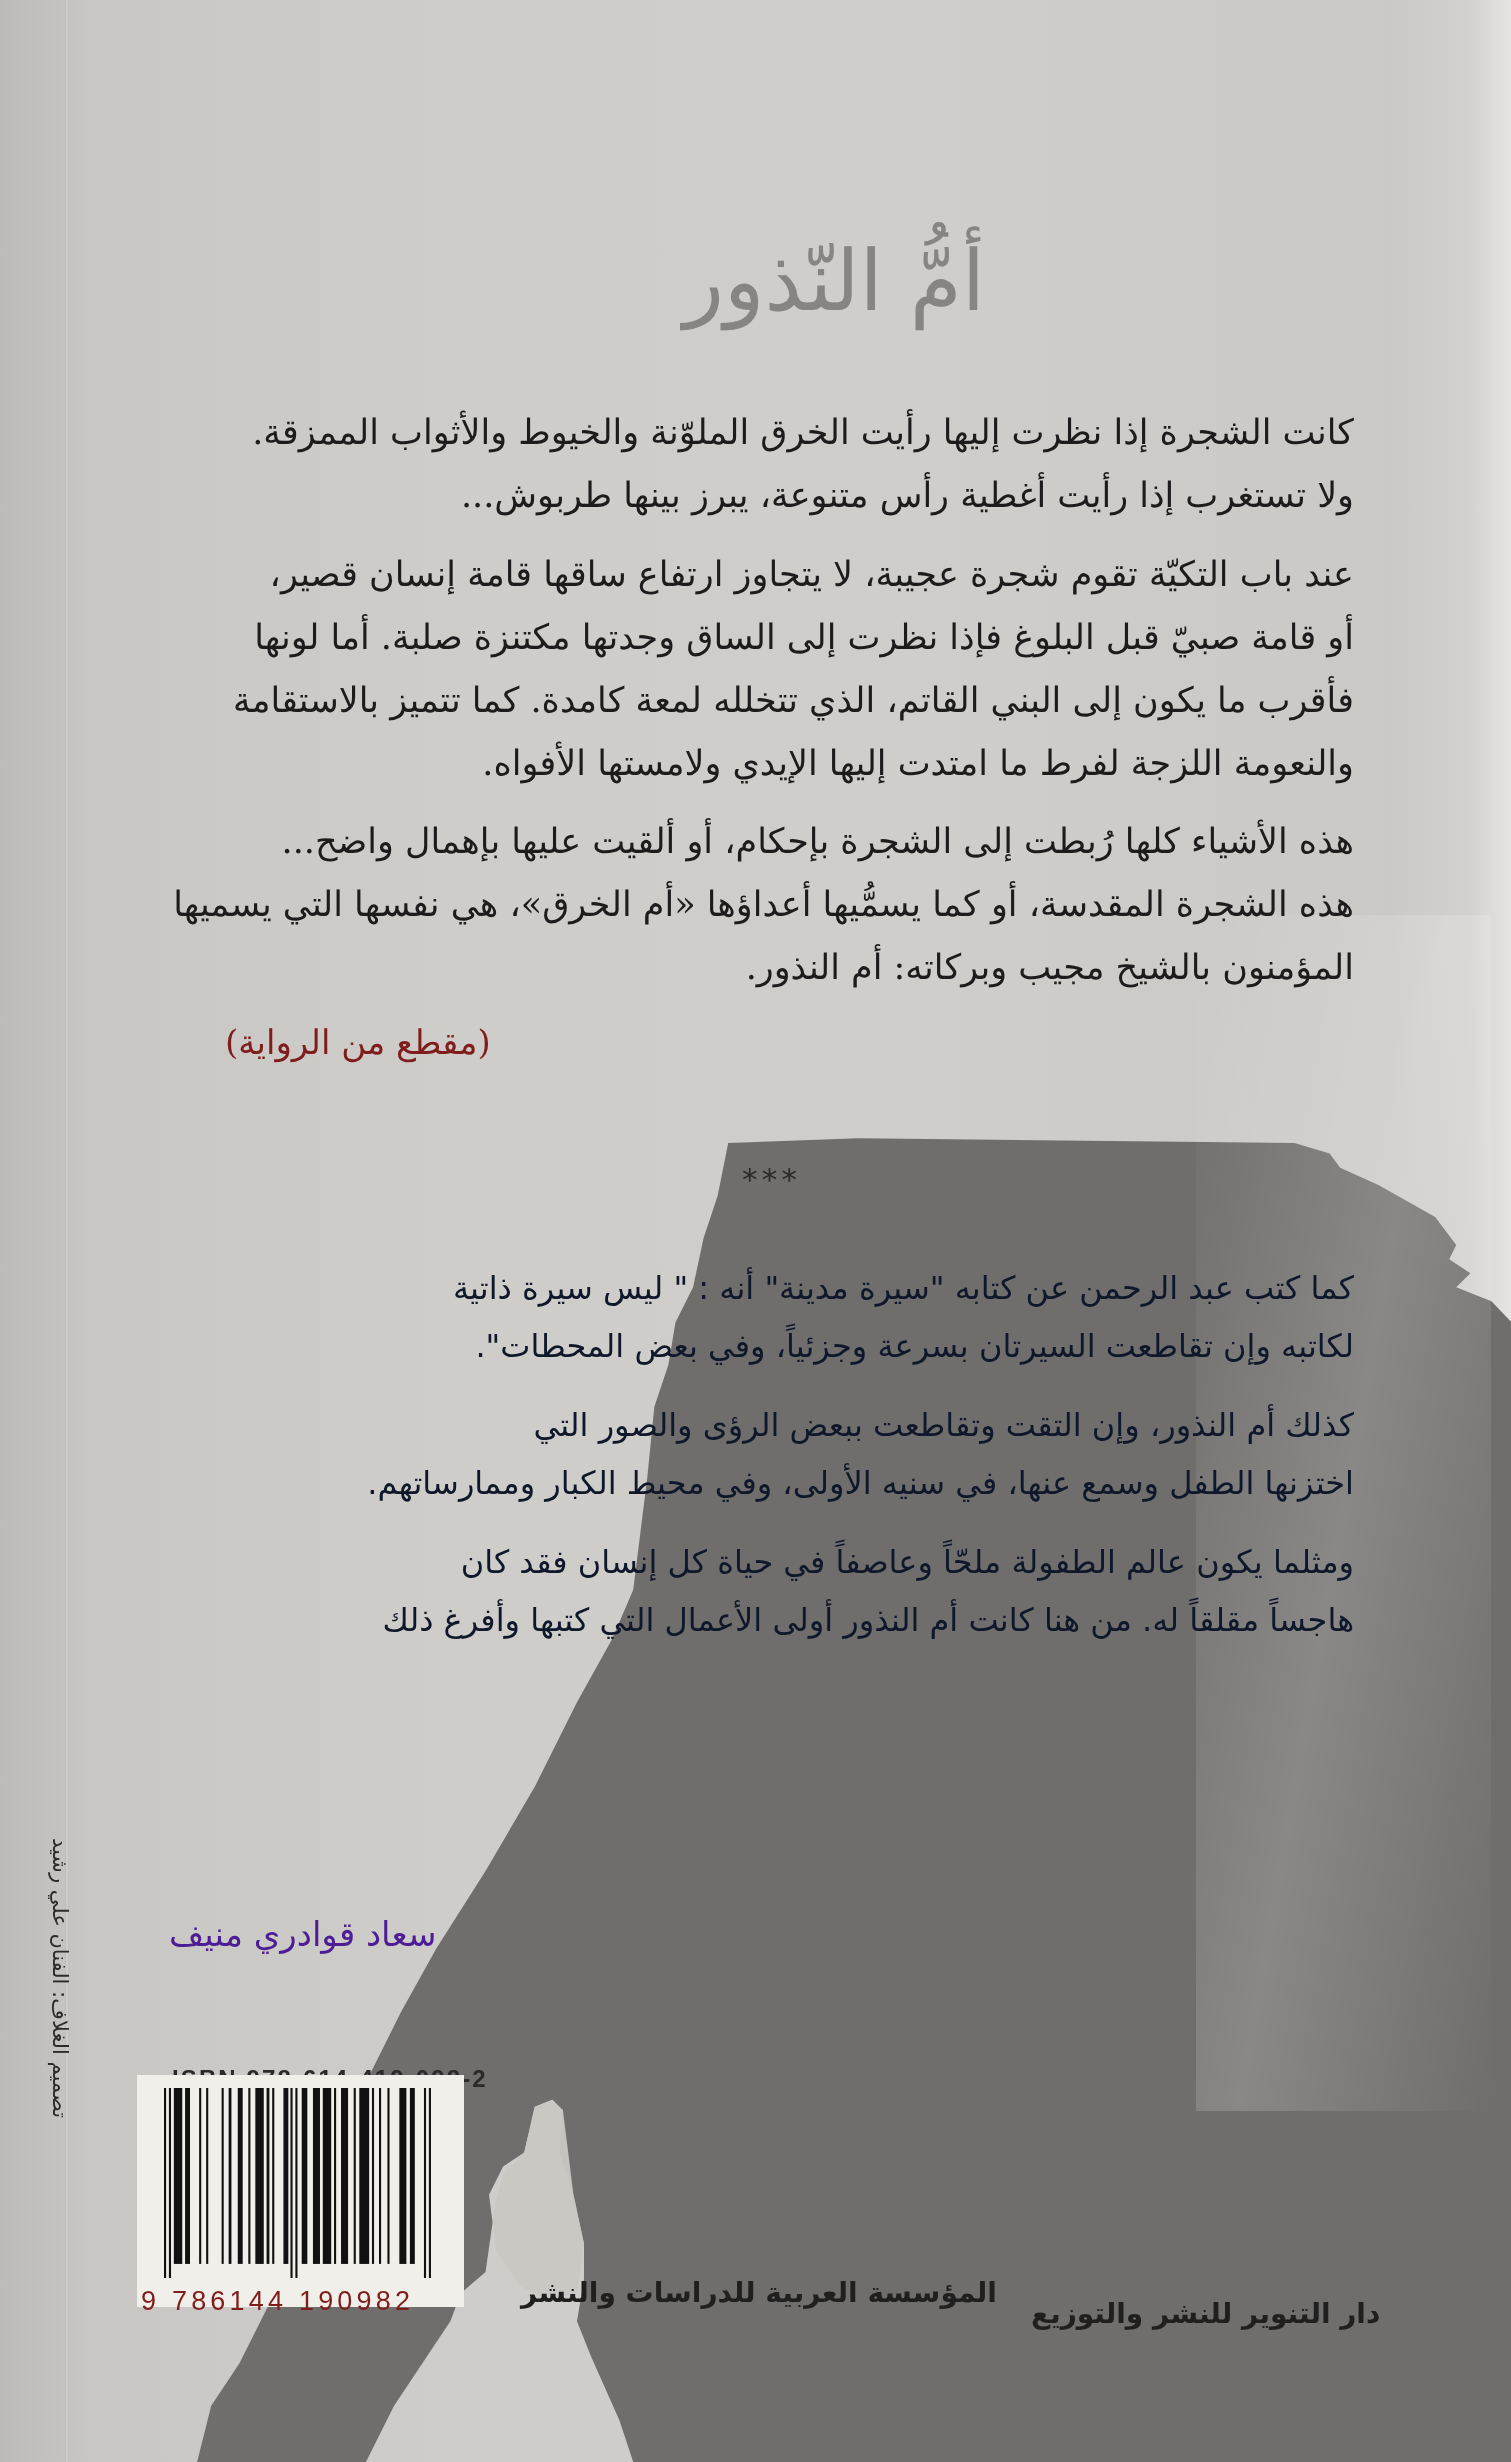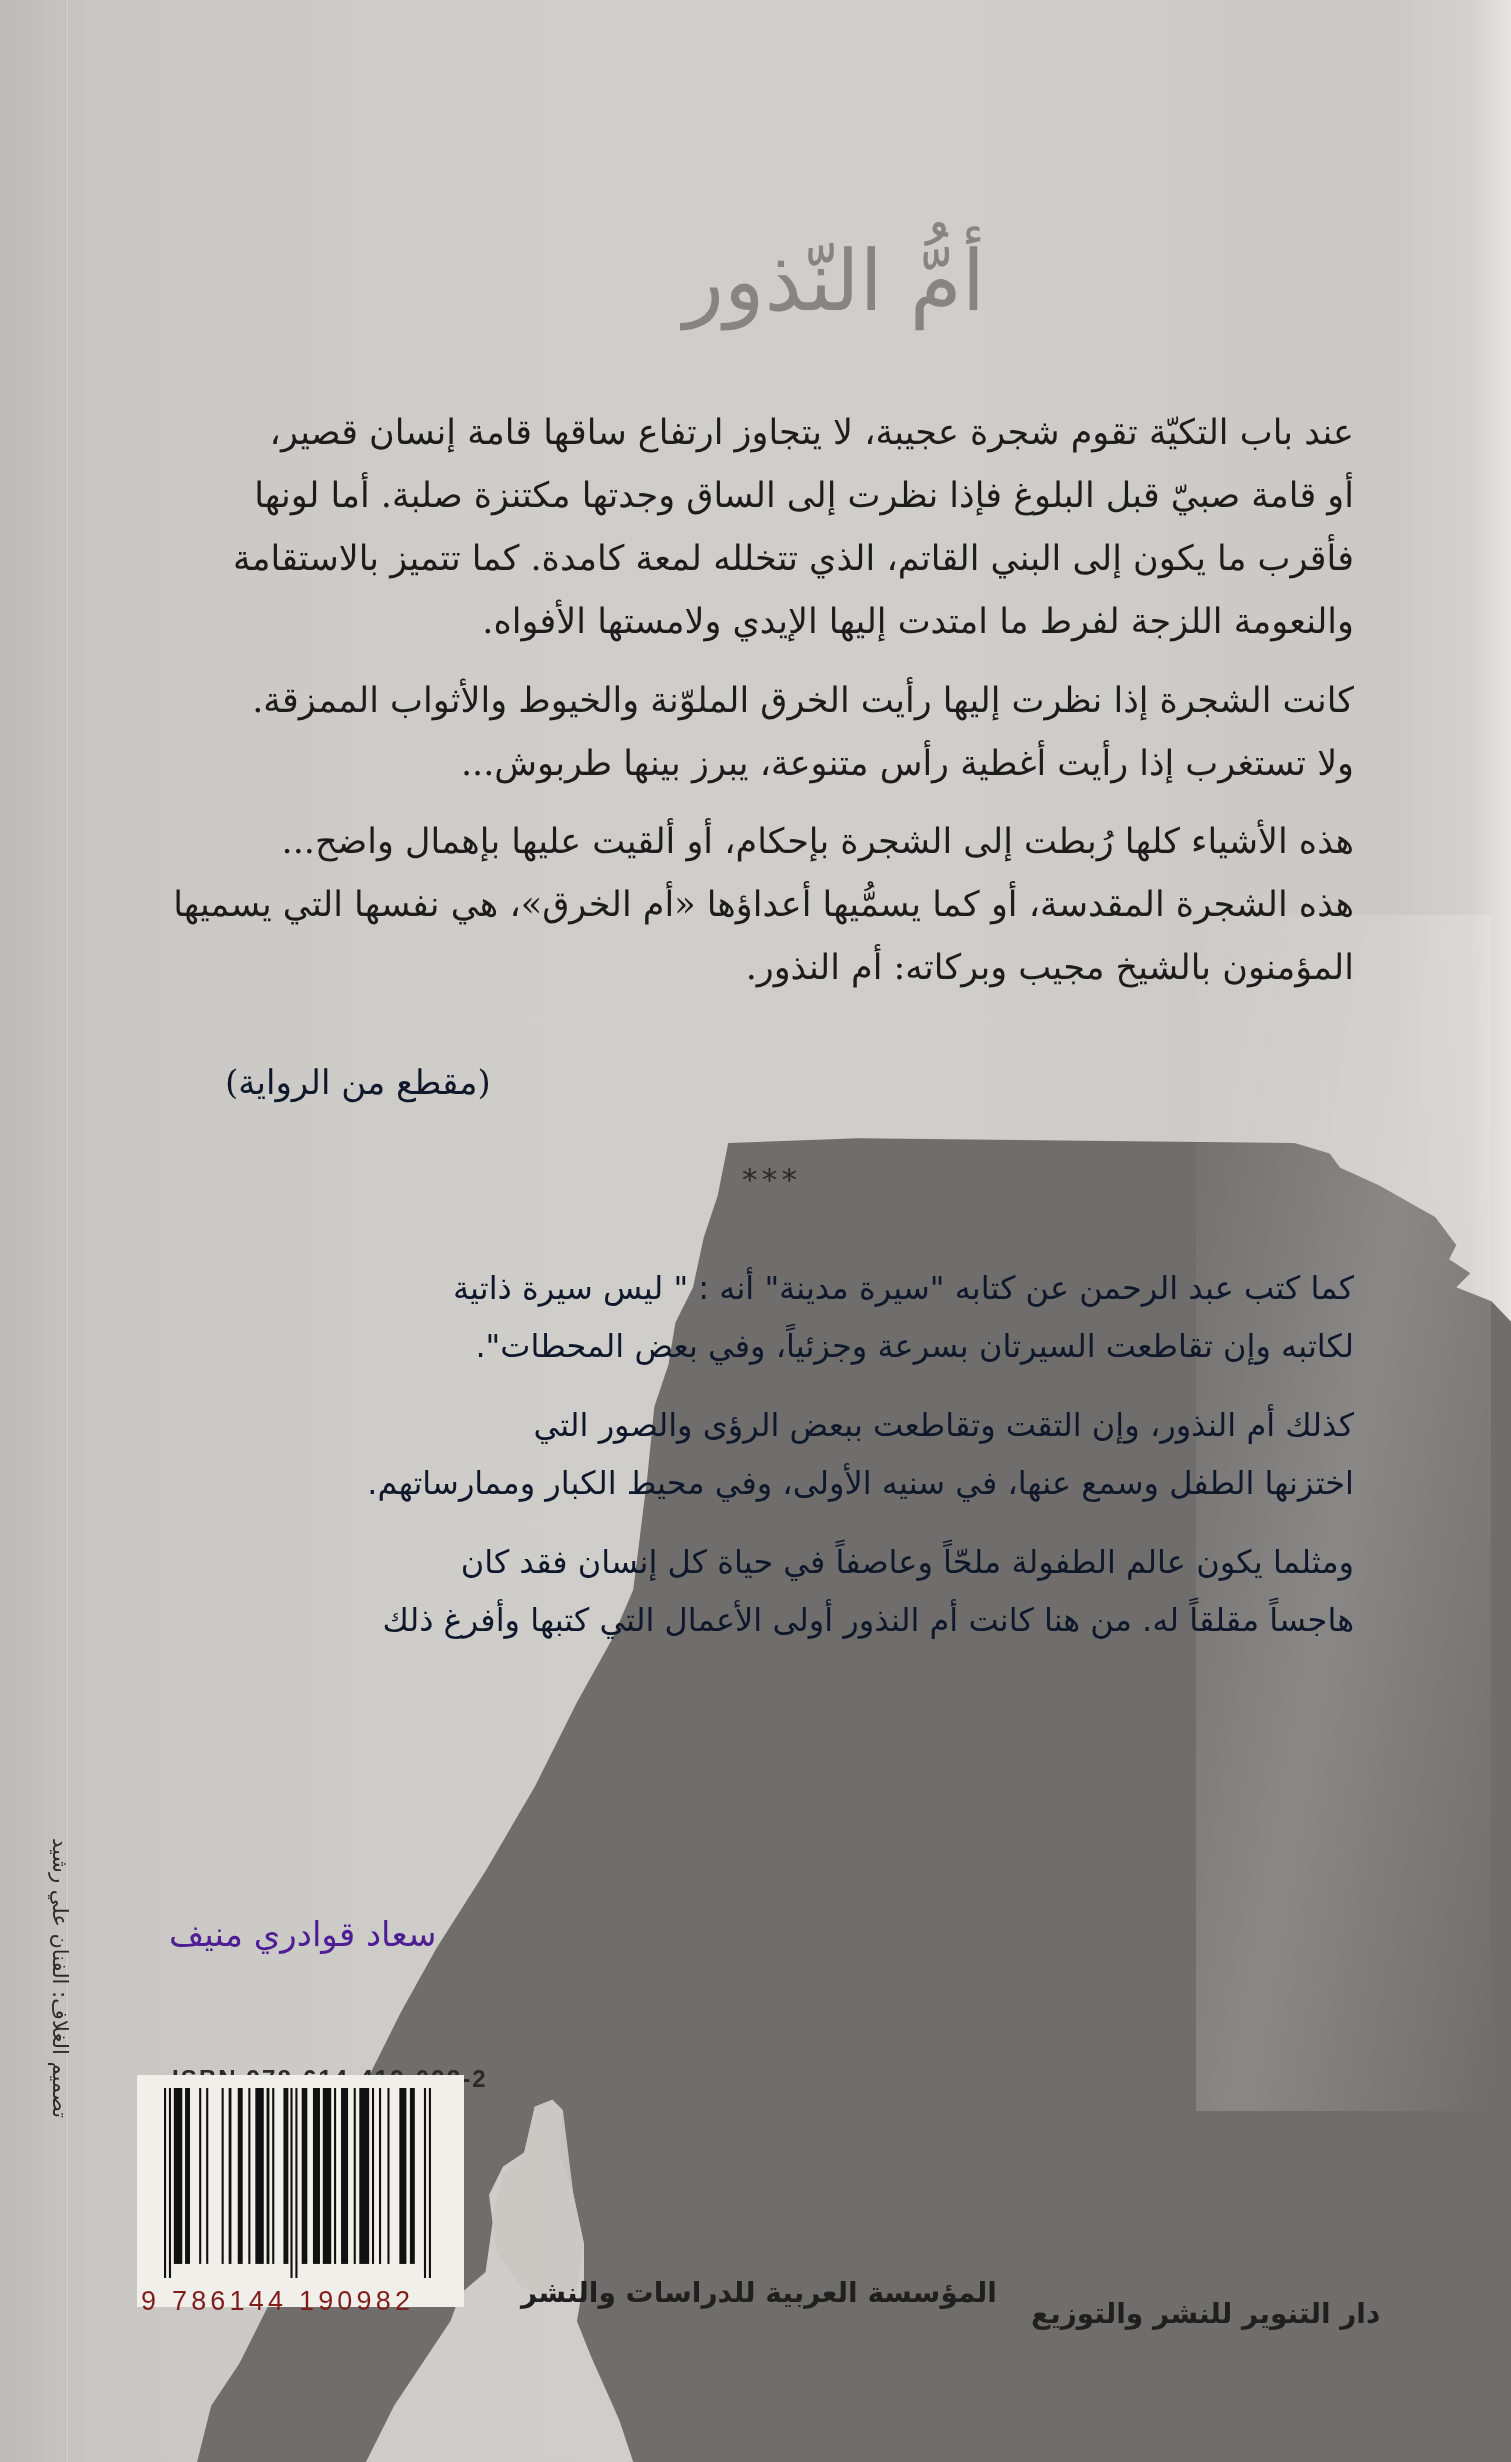--- a/index.html
+++ b/index.html
@@ -27,21 +27,21 @@
     font-family:"DejaVu Serif", serif; font-size:84px; color:#868583;
     direction:rtl;
   }
   .text-block {
     position:absolute; direction:rtl; text-align:right;
     color:#1c1c1c; font-family:"DejaVu Serif", serif;
   }
   .excerpt { right:158px; top:401px; width:1196px; font-size:35px; line-height:63px; }
   .excerpt p { margin:0 0 15.5px 0; }
   .excerpt .line { display:block; white-space:nowrap; }
-  .source { right:auto; left:225px; top:1062px; font-size:34px; color:#0f172a; }
+  .source { right:auto; left:225px; top:1022px; font-size:34px; color:#7f1d1d; }
   .stars {
     position:absolute; left:742px; top:1161px; font-size:31px; letter-spacing:4.2px;
     color:#2a2a2a; font-family:"DejaVu Sans", sans-serif;
   }
   .essay {
     right:158px; top:1259px; width:1196px; font-size:32px; line-height:58px;
     font-family:"DejaVu Sans", sans-serif; color:#0f172a;
   }
   .essay p { margin:0 0 21px 0; }
   .essay .line { display:block; white-space:nowrap; }
@@ -92,28 +92,28 @@
            L300 3420 L340 3360 L390 3260 L430 3160 L470 3060 L520 2960 L570 2860 L620 2770 L690 2660 L760 2540 L820 2420 L870 2330 L900 2260 L910 2180 L920 2100 L930 2000 L950 1940 L960 1880 L985 1830 L1000 1760 L1020 1700 Z" fill="#6f6e6c"></path>
   <path d="M760 2995 L785 2985 L800 3000 L815 3120 L830 3190 L820 3260 L780 3270 L740 3250 L705 3200 L700 3150 L715 3090 L745 3060 Z" fill="#c9c7c3" opacity="0.95"></path>
 </svg>
 
 <div class="gloss" style="left:1196px;top:915px;width:295px;height:1196px;"></div>
 
 <div class="title">أمُّ النّذور</div>
 
 <div class="text-block excerpt">
   <p>
+    <span class="line">كانت الشجرة إذا نظرت إليها رأيت الخرق الملوّنة والخيوط والأثواب الممزقة.</span>
+    <span class="line">ولا تستغرب إذا رأيت أغطية رأس متنوعة، يبرز بينها طربوش...</span>
+  </p>
+  <p>
     <span class="line">عند باب التكيّة تقوم شجرة عجيبة، لا يتجاوز ارتفاع ساقها قامة إنسان قصير،</span>
     <span class="line">أو قامة صبيّ قبل البلوغ فإذا نظرت إلى الساق وجدتها مكتنزة صلبة. أما لونها</span>
     <span class="line">فأقرب ما يكون إلى البني القاتم، الذي تتخلله لمعة كامدة. كما تتميز بالاستقامة</span>
     <span class="line">والنعومة اللزجة لفرط ما امتدت إليها الإيدي ولامستها الأفواه.</span>
-  </p>
-  <p>
-    <span class="line">كانت الشجرة إذا نظرت إليها رأيت الخرق الملوّنة والخيوط والأثواب الممزقة.</span>
-    <span class="line">ولا تستغرب إذا رأيت أغطية رأس متنوعة، يبرز بينها طربوش...</span>
   </p>
   <p>
     <span class="line">هذه الأشياء كلها رُبطت إلى الشجرة بإحكام، أو ألقيت عليها بإهمال واضح...</span>
     <span class="line">هذه الشجرة المقدسة، أو كما يسمُّيها أعداؤها «أم الخرق»، هي نفسها التي يسميها</span>
     <span class="line">المؤمنون بالشيخ مجيب وبركاته: أم النذور.</span>
   </p>
 </div>
 
 <div class="text-block source">(مقطع من الرواية)</div>
 

